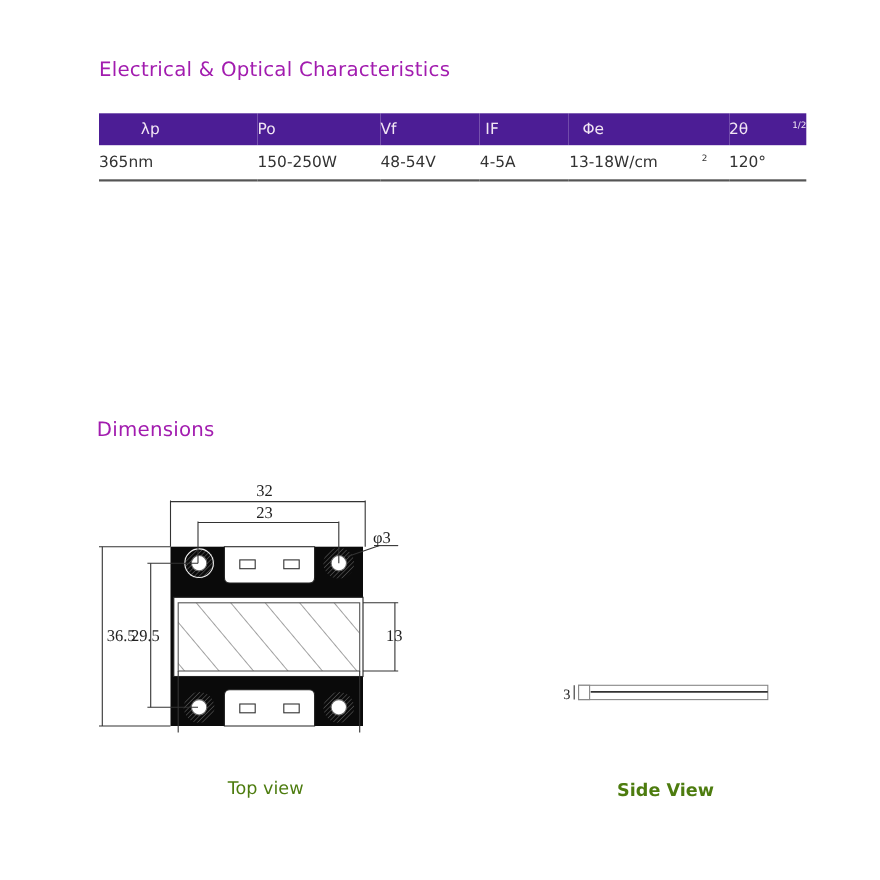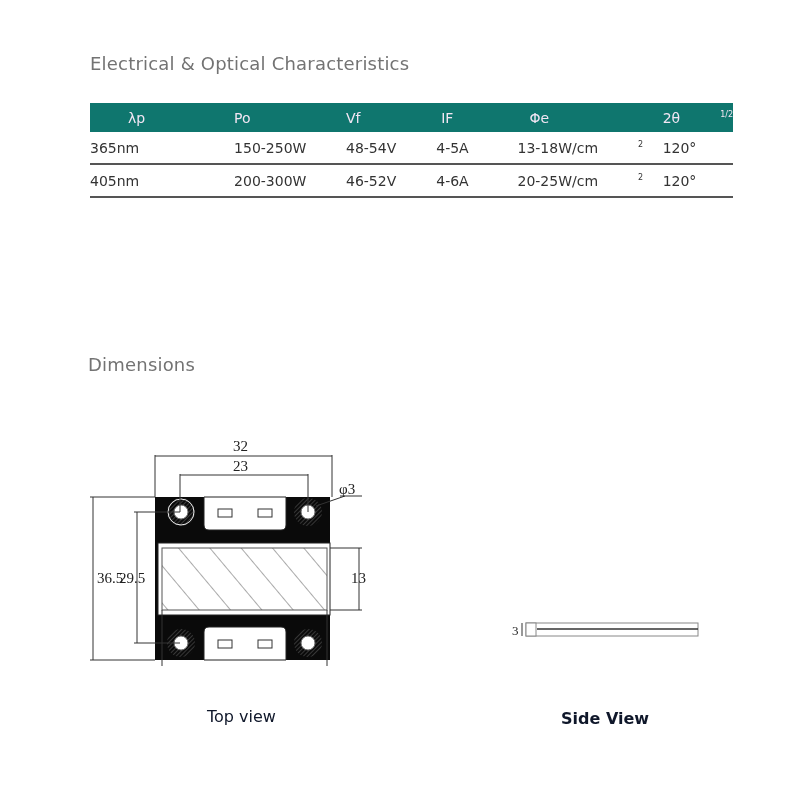--- a/index.html
+++ b/index.html
@@ -1,30 +1,30 @@
 <!DOCTYPE html>
 <html><head>
 <meta charset="utf-8">
 <style>
   html, body { margin: 0; padding: 0; background: #ffffff; }
   body { width: 800px; height: 800px; position: relative; overflow: hidden;
          font-family: "DejaVu Sans", sans-serif; color: #333; }
-  .section-title { position: absolute; font-size: 18px; color: #737373; letter-spacing: 0.2px; }
+  .section-title { position: absolute; font-size: 18px; color: #a21caf; letter-spacing: 0.2px; }
   #title-elec { left: 90px; top: 53px; }
-  #title-dim { left: 88px; top: 354px; }
+  #title-dim { left: 88px; top: 380px; }
 
   .spec-table { position: absolute; left: 90px; top: 103px; width: 643px; border-collapse: collapse; }
-  .spec-table th { background: #0f766e; color: #f2e6f4; font-weight: normal; font-size: 14px;
+  .spec-table th { background: #4c1d95; color: #f2e6f4; font-weight: normal; font-size: 14px;
                    height: 29px; padding: 0; text-align: left; }
   .spec-table td { font-size: 14px; color: #333; height: 31px; padding: 0; text-align: left;
                    border-bottom: 2px solid #555; }
   .spec-table tr:first-child td { border-bottom-width: 2px; }
   sup { font-size: 8px; vertical-align: 6px; margin-left: 40px; }
 
-  .caption { position: absolute; font-size: 16px; color: #0f172a; }
+  .caption { position: absolute; font-size: 16px; color: #4d7c0f; }
   #cap-top { left: 207px; top: 707px; }
   #cap-side { left: 561px; top: 709px; font-weight: bold; }
 
   svg { position: absolute; left: 0; top: 0; }
   .dimtext { font-family: "Liberation Serif", serif; font-size: 15px; fill: #222; }
 </style>
 </head>
 <body>
 
 <div class="section-title" id="title-elec">Electrical &amp; Optical Characteristics</div>
@@ -40,28 +40,20 @@
       <th><span>2θ</span><sup>1/2</sup></th>
     </tr>
   </thead>
   <tbody>
     <tr>
       <td style="padding-left:0;margin-top:16px;">365nm</td>
       <td>150-250W</td>
       <td>48-54V</td>
       <td>4-5A</td>
       <td><span>13-18W/cm</span><sup>2</sup></td>
-      <td>120°</td>
-    </tr>
-    <tr>
-      <td>405nm</td>
-      <td>200-300W</td>
-      <td>46-52V</td>
-      <td>4-6A</td>
-      <td><span>20-25W/cm</span><sup>2</sup></td>
       <td>120°</td>
     </tr>
   </tbody>
 </table>
 
 <div class="section-title" id="title-dim">Dimensions</div>
 
 <svg width="800" height="800">
   <defs>
     <pattern id="hatch" width="24" height="24" patternUnits="userSpaceOnUse" patternTransform="rotate(-40)">

